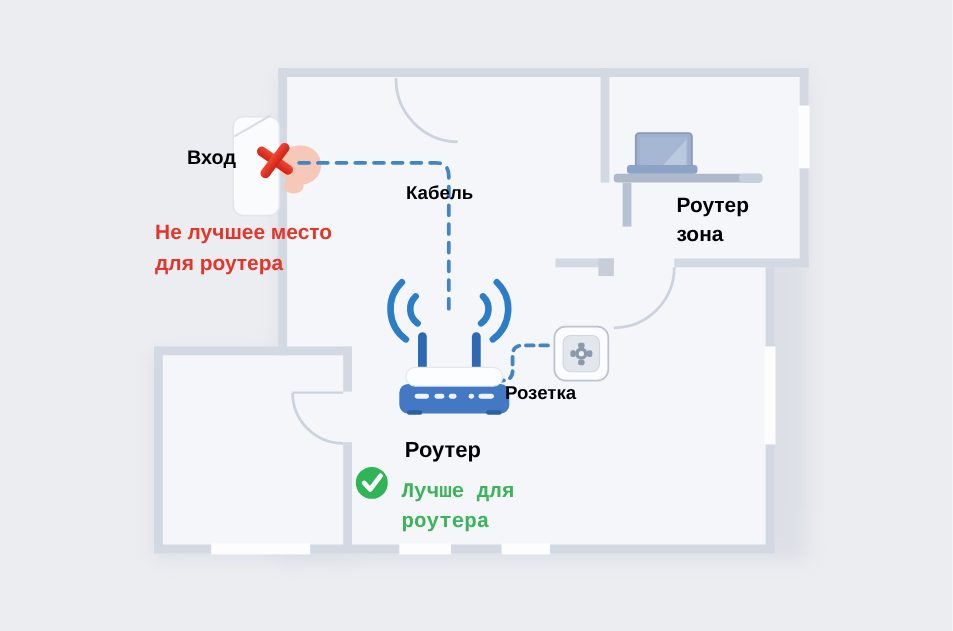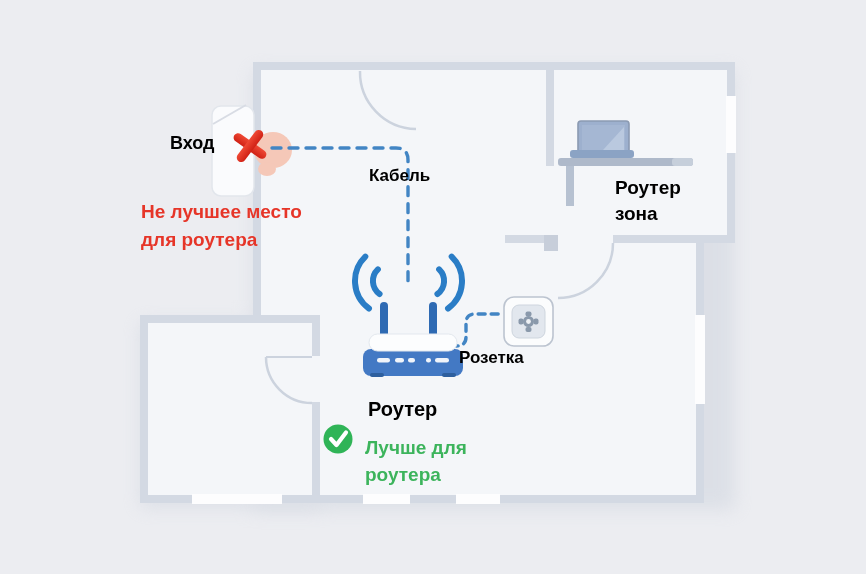--- a/index.html
+++ b/index.html
@@ -5,21 +5,21 @@
   html,body{margin:0;padding:0;}
   .stage{position:relative;width:866px;height:574px;background:#ecedf1;overflow:hidden;font-family:"Liberation Sans",sans-serif;}
   .stage svg{position:absolute;left:0;top:0;}
   .lbl{position:absolute;font-weight:700;color:#000000;white-space:pre;}
   .lbl-entrance{left:170px;top:133px;font-size:18px;}
   .lbl-cable{left:329px;top:166px;font-size:17px;margin-left:40px;}
   .lbl-bad{left:141px;top:198px;font-size:19px;line-height:28px;color:#e63528;}
   .lbl-router{left:368px;top:398px;font-size:20px;width:92px;text-align:left;}
   .lbl-socket{left:459px;top:348px;font-size:17px;}
   .lbl-work{left:615px;top:175px;font-size:19px;line-height:26px;}
-  .lbl-good{left:365px;top:434px;font-size:19px;line-height:27px;color:#3cb45c;}
+  .lbl-good{left:365px;top:434px;font-size:19px;line-height:27px;color:#3cb45c;font-family:Liberation Mono, monospace;}
 </style>
 </head>
 <body>
 
 <div class="stage">
 <svg width="866" height="574" viewBox="0 0 866 574">
   <defs>
     <filter id="soft" x="-20%" y="-20%" width="140%" height="140%">
           <feGaussianBlur stdDeviation="9"></feGaussianBlur>
         </filter>

